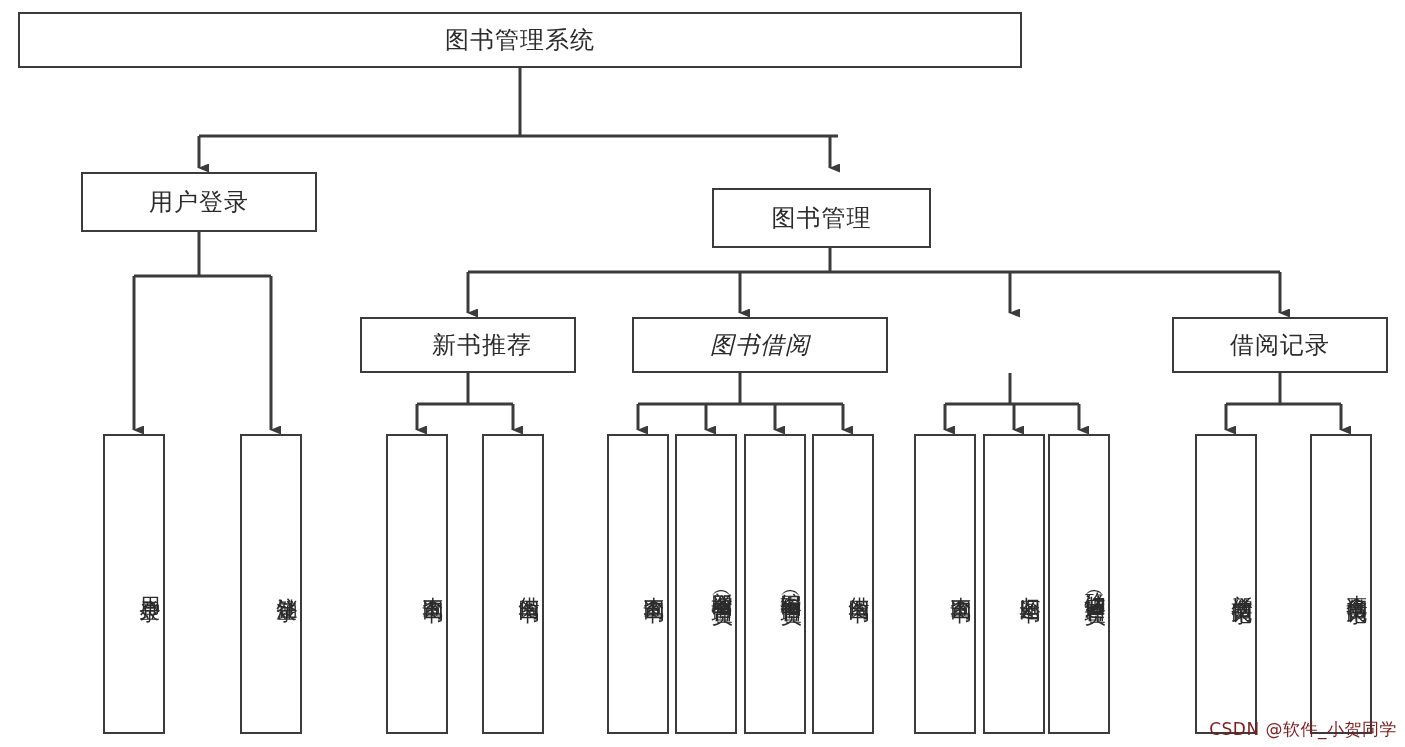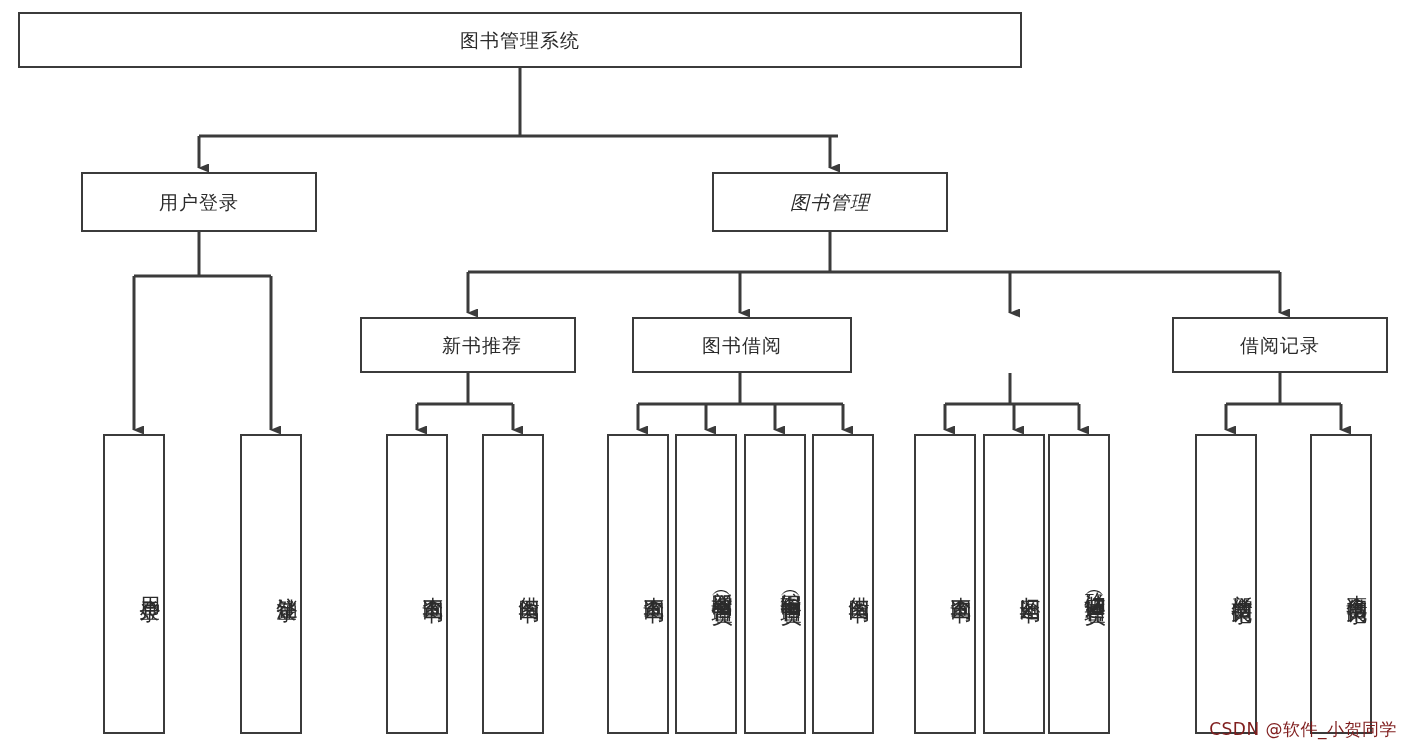--- a/index.html
+++ b/index.html
@@ -27,21 +27,21 @@
     position: absolute;
     box-sizing: border-box;
     border: 2px solid #3b3b3b;
     background: #ffffff;
     display: flex;
     align-items: center;
     justify-content: center;
     color: #2b2b2b;
   }
   .node.h {
-    font-size: 19px;
+    font-size: 24px;
     line-height: 1.2;
     letter-spacing: 1px;
   }
   .node.v {
     writing-mode: vertical-rl;
     text-orientation: upright;
     font-size: 21px;
     line-height: 1.25;
     letter-spacing: 2px;
     padding: 4px 0;
@@ -128,28 +128,28 @@
     </g>
   </svg>
 
   <div class="node h" style="left:18px; top:12px; width:1004px; height:56px;">
     <span>图书管理系统</span>
   </div>
 
   <div class="node h" style="left:81px; top:172px; width:236px; height:60px;">
     <span>用户登录</span>
   </div>
-  <div class="node h" style="left:712px; top:172px; width:236px; height:60px;font-style:italic;">
+  <div class="node h" style="left:712px; top:188px; width:219px; height:60px;">
     <span>图书管理</span>
   </div>
 
   <div class="node h" style="left:360px; top:317px; width:216px; height:56px;padding-left:28px;">
     <span>新书推荐</span>
   </div>
-  <div class="node h" style="left:632px; top:317px; width:220px; height:56px;">
+  <div class="node h" style="left:632px; top:317px; width:256px; height:56px;font-style:italic;">
     <span>图书借阅</span>
   </div>
   <div class="node h" style="left:1172px; top:317px; width:216px; height:56px;justify-content:center;">
     <span>借阅记录</span>
   </div>
 
   <div class="node v" style="left:103px; top:434px; width:62px; height:300px;">
     <div class="vlabel-wrap">
         <span>用户登录</span>
       </div>

